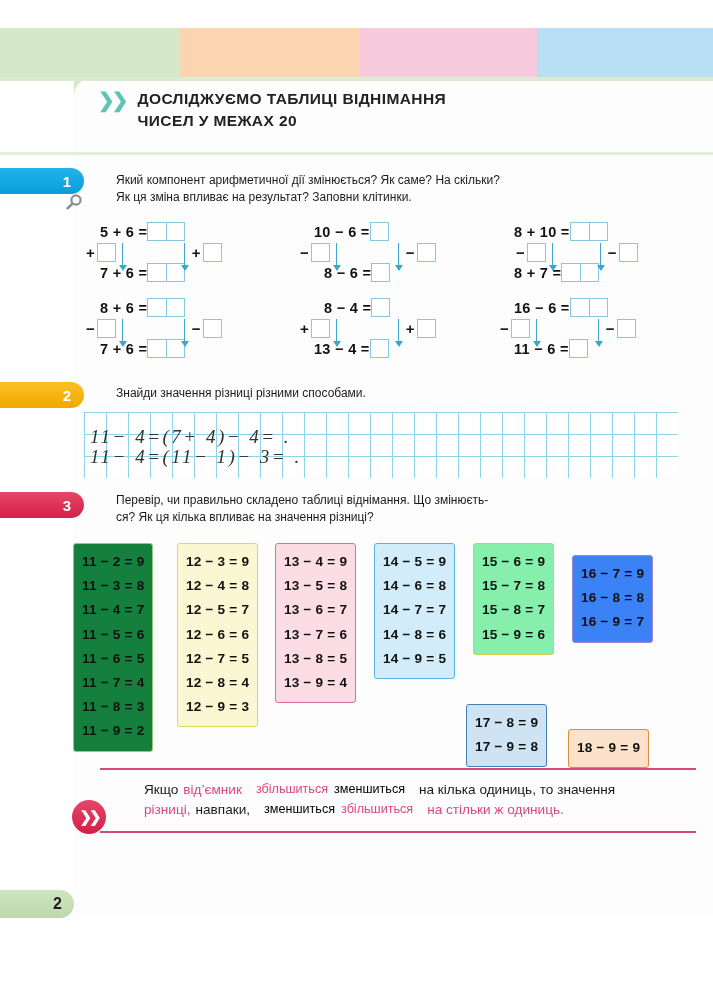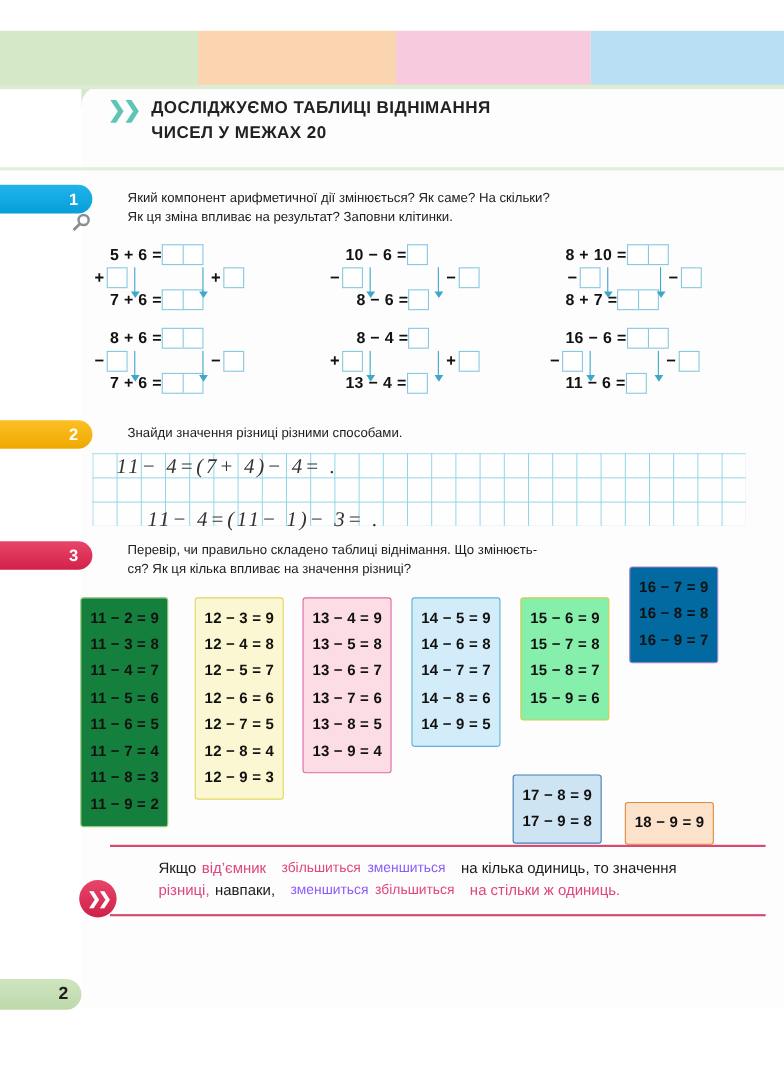--- a/index.html
+++ b/index.html
@@ -102,21 +102,21 @@
     background:linear-gradient(180deg,#e8456a,#cf2048);
     display:flex; align-items:center; justify-content:center;
     color:#fff; font-size:15px; font-weight:bold; letter-spacing:-3px;
   }
   .rule-body { padding:12px 0 4px 44px; font-size:13.6px; color:#1a1a1a; }
   .rline { display:flex; align-items:center; flex-wrap:nowrap; gap:5px; margin-bottom:4px; }
   .frac { display:inline-flex; flex-direction:row; align-items:center; margin:0 6px; line-height:1.2; }
   .frac .num, .frac .den { font-size:12.6px; padding:0 3px; white-space:nowrap; }
   .frac .bar { height:1.8px; background:#222; width:100%; margin:1px 0; }
   .pink { color:#e0457f; }
-  .cyan { color:#8b5cf6; }
+  .cyan { color:#000000; }
   .rule-line-bot { height:2.2px; background:#d94a72; width:100%; margin-top:6px; }
 
   
   .pagenum-pill {
     position:absolute; left:-30px; top:890px; width:104px; height:28px;
     border-radius:15px; background:linear-gradient(180deg,#cfe4c0,#bdd9ab);
     display:flex; align-items:center; justify-content:flex-end; padding-right:12px;
     font-size:16px; font-weight:bold; color:#1d1d1d;
   }
   .leftstrip { position:absolute; left:0; top:78px; width:74px; height:838px; background:#ffffff; }
@@ -320,22 +320,22 @@
 </div>
 
 <div class="badge b2" style="top:382px;">
   <span>2</span>
 </div>
 <div class="ex-text" style="left:116px; top:385px; width:560px;">
   <div>Знайди значення різниці різними способами.</div>
 </div>
 
 <div class="gridpaper" style="left:84px; top:412px; width:594px; height:66px;">
-  <div class="hand" style="left:6px; top:2px;margin-left:16px;">11− 4=(7+ 4)− 4= .</div>
-  <div class="hand" style="left:6px; top:50px;margin-left:44px;">11− 4=(11− 1)− 3= .</div>
+  <div class="hand" style="left:6px; top:14px;">11− 4=(7+ 4)− 4= .</div>
+  <div class="hand" style="left:6px; top:34px;">11− 4=(11− 1)− 3= .</div>
 </div>
 
 <div class="badge b3" style="top:492px;">
   <span>3</span>
 </div>
 <div class="ex-text" style="left:116px; top:492px; width:570px;">
   <div>Перевір, чи правильно складено таблиці віднімання. Що змінюєть-</div>
   <div>ся? Як ця кілька впливає на значення різниці?</div>
 </div>
 
@@ -377,21 +377,21 @@
   <div>14 − 9 = 5</div>
 </div>
 
 <div class="tbl" style="left:473px; top:543px; background:#86efac; border:1.6px solid #d9c94f;">
   <div>15 − 6 = 9</div>
   <div>15 − 7 = 8</div>
   <div>15 − 8 = 7</div>
   <div>15 − 9 = 6</div>
 </div>
 
-<div class="tbl" style="left:572px; top:515px; background:#0369a1; border:1.6px solid #a287c8;">
+<div class="tbl" style="left:572px; top:555px; background:#3b82f6; border:1.6px solid #a287c8;">
   <div>16 − 7 = 9</div>
   <div>16 − 8 = 8</div>
   <div>16 − 9 = 7</div>
 </div>
 
 <div class="tbl" style="left:466px; top:704px; background:#cfe4f2; border:1.6px solid #3f7fb5;">
   <div>17 − 8 = 9</div>
   <div>17 − 9 = 8</div>
 </div>
 

